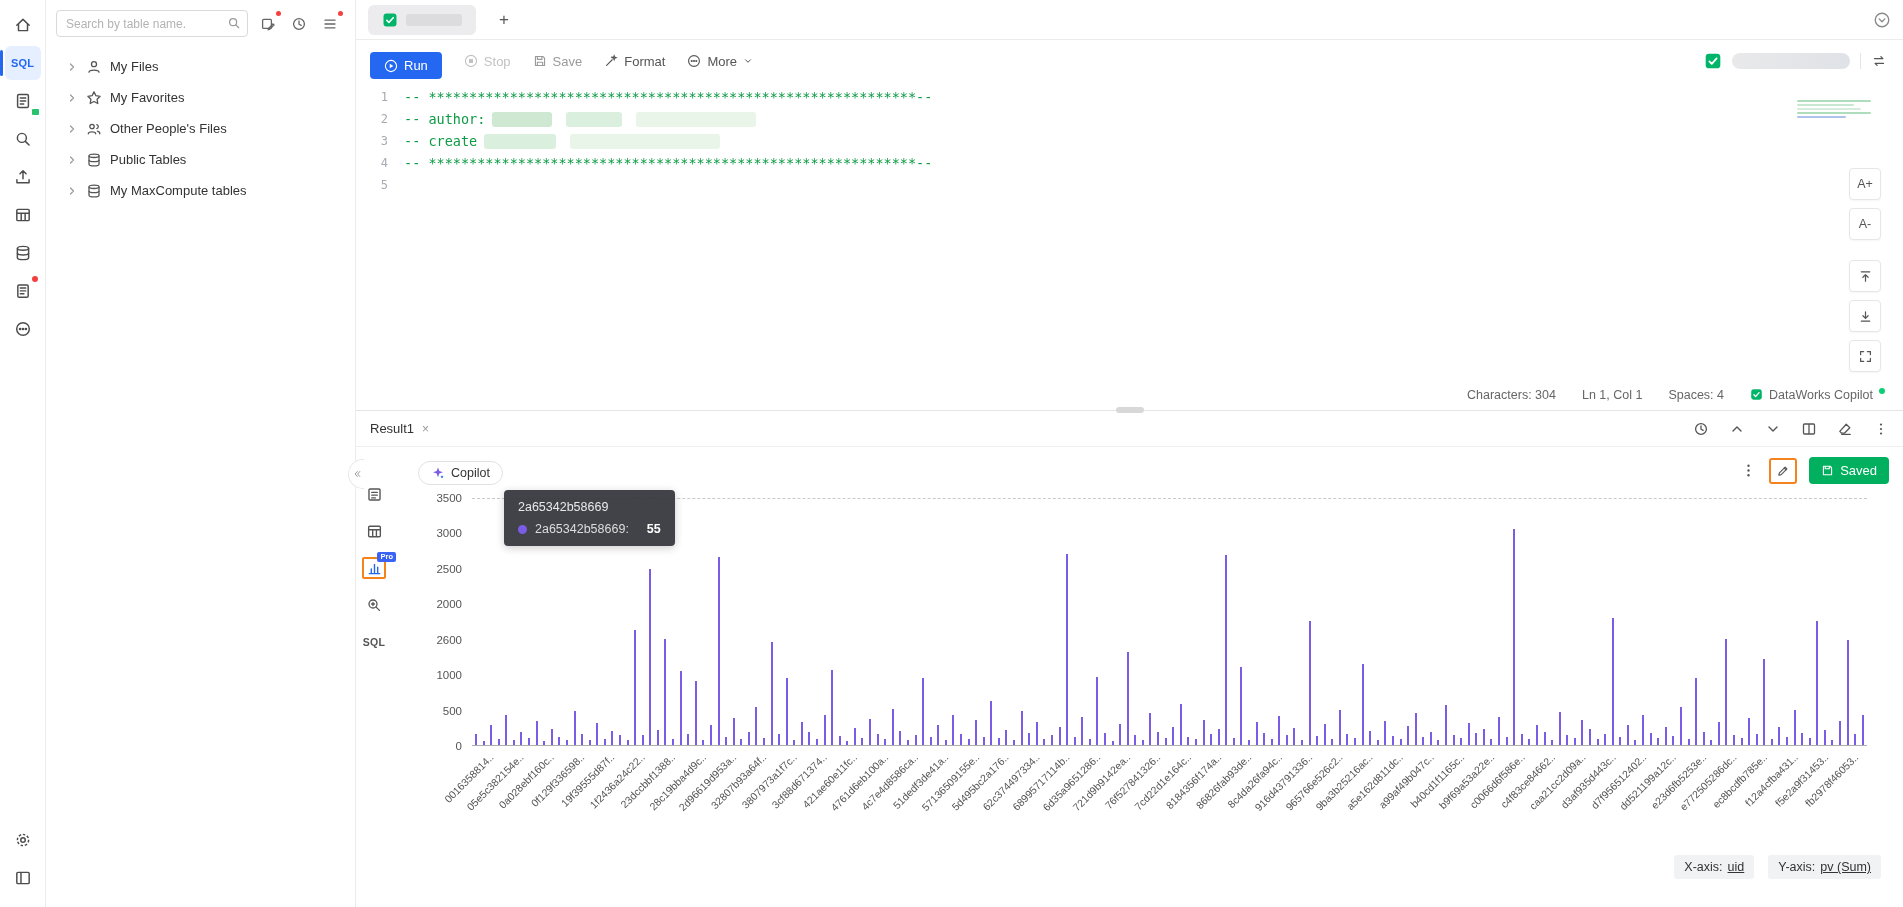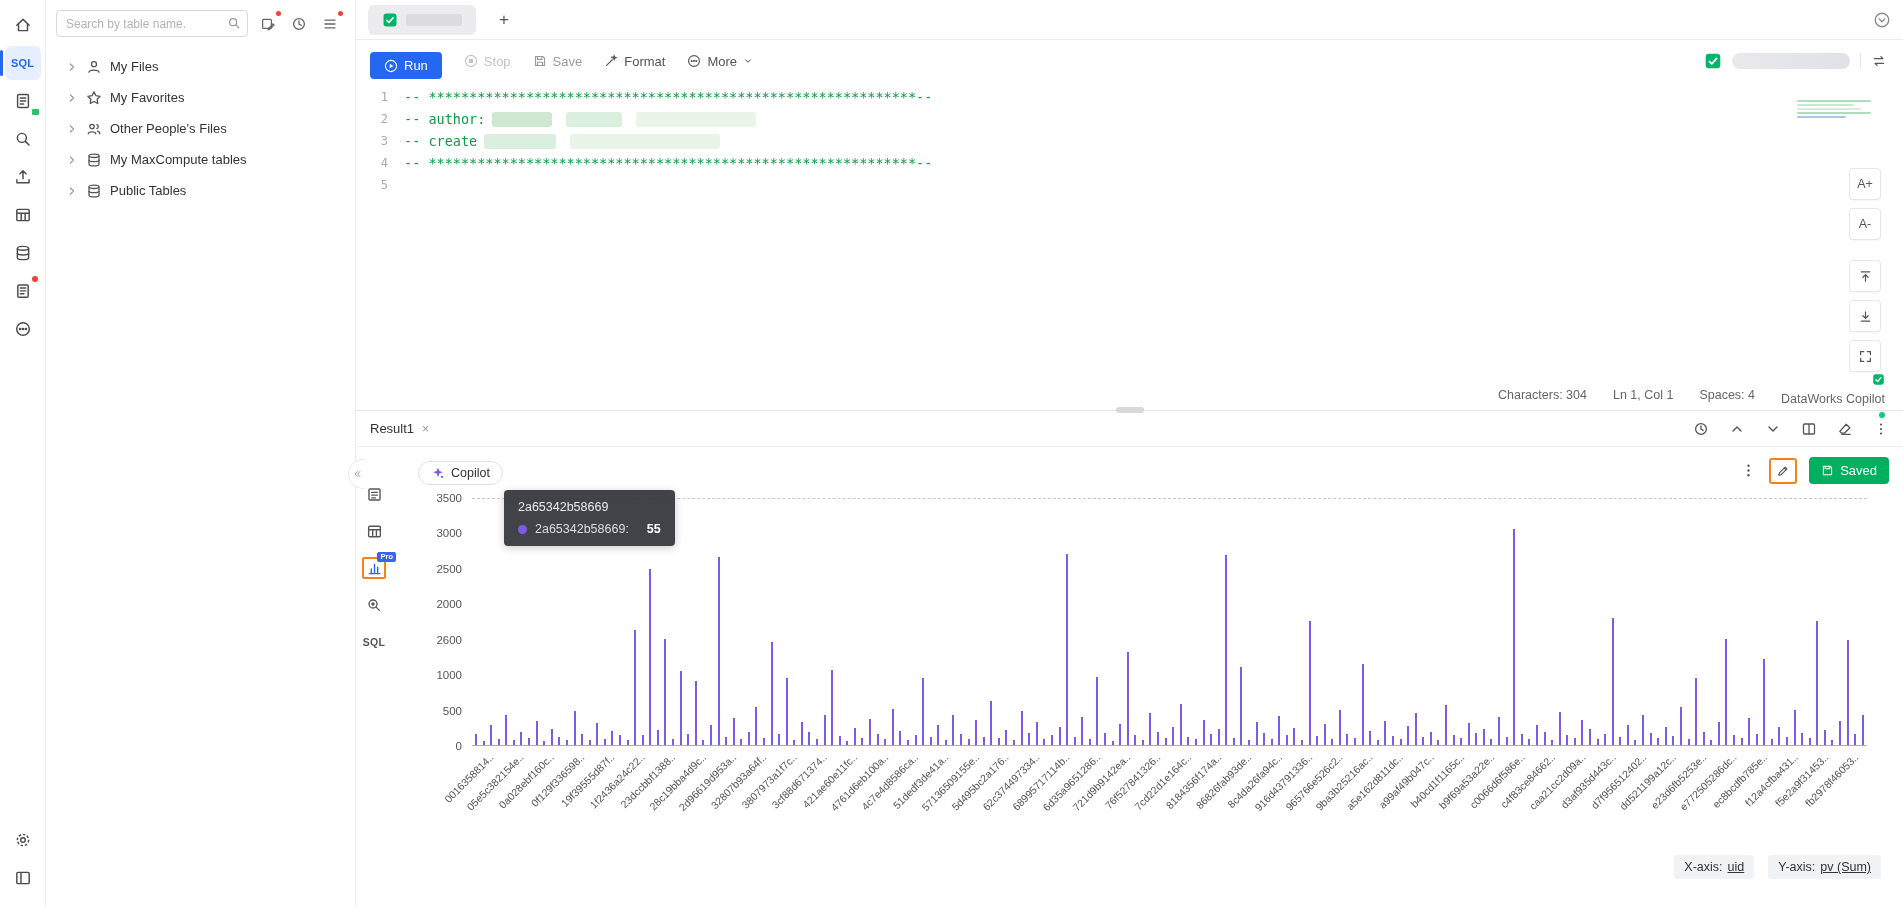--- a/index.html
+++ b/index.html
@@ -60,21 +60,21 @@
   .gutter { width:48px; flex:0 0 48px; text-align:right; padding-right:16px; color:#a6abb3; font-size:12px; }
   .tk-cm { color:#0d9b44; } .tk-kw { color:#1414d6; } .tk-str { color:#c02020; } .tk-pl { color:#333; }
   .minimap { position:absolute; top:18px; right:24px; width:82px; height:22px; opacity:.85; }
   .minimap i { display:block; height:2px; margin-bottom:2px; border-radius:1px; }
   .mm1 { background:#9fd8ae; width:90%; } .mm2 { background:#bfe3c8; width:70%; } .mm3 { background:#cfe9d6; width:78%; } .mm5 { background:#9fb9e8; width:60%; }
   .editor-tools { position:absolute; top:86px; right:22px; display:flex; flex-direction:column; gap:8px; }
   .ed-btn { width:32px; height:32px; background:#fff; border:1px solid #e6e6e6; border-radius:4px; display:flex; align-items:center; justify-content:center; color:#555; font-size:12.5px; cursor:pointer; box-shadow:0 1px 2px rgba(0,0,0,.04); font-family:"Liberation Sans", sans-serif; }
   .gap-top { margin-top:12px; }
 
   .statusbar { height:30px; flex:0 0 30px; display:flex; align-items:center; justify-content:flex-end; gap:26px; padding-right:18px; font-size:12.5px; color:#666; }
-  .copilot-status { display:flex; align-items:flex-end; gap:6px; cursor:pointer;flex-direction:column; }
+  .copilot-status { display:flex; align-items:flex-start; gap:6px; cursor:pointer; }
   .green-dot { width:6px; height:6px; border-radius:50%; background:#0bce77; }
 
   
   .results { flex:1; border-top:1px solid #e4e4e4; display:flex; flex-direction:column; position:relative; }
   .divider-handle { position:absolute; top:-4px; left:50%; margin-left:-14px; width:28px; height:6px; border-radius:3px; background:#d8d8d8; cursor:row-resize; }
   .res-tabs { height:36px; flex:0 0 36px; border-bottom:1px solid #efefef; display:flex; align-items:center; padding:0 14px; }
   .res-tab { display:flex; align-items:center; gap:8px; font-size:13px; color:#333; cursor:pointer; }
   .res-tab .close-x { color:#9a9a9a; font-size:12px; cursor:pointer; }
   .res-tabs-right { margin-left:auto; display:flex; align-items:center; gap:20px; color:#555; }
   .rt-btn { background:none; border:none; color:#555; cursor:pointer; display:flex; }
@@ -256,32 +256,32 @@
         </div>
         <div class="tree-row">
           <svg class="chev" width="12" height="12" viewBox="0 0 16 16" fill="none" stroke="currentColor" stroke-width="1.6" stroke-linecap="round" stroke-linejoin="round">
             <path d="M6 4l4 4-4 4"></path>
           </svg>
           <svg class="t-ico" width="16" height="16" viewBox="0 0 16 16" fill="none" stroke="currentColor" stroke-width="1.3">
             <ellipse cx="8" cy="3.8" rx="5" ry="1.7"></ellipse>
             <path d="M3 3.8v8.4c0 .9 2.2 1.7 5 1.7s5-.8 5-1.7V3.8"></path>
             <path d="M3 8c0 .9 2.2 1.7 5 1.7S13 8.9 13 8"></path>
           </svg>
-          <span>My MaxCompute tables</span>
+          <span>Public Tables</span>
         </div>
         <div class="tree-row">
           <svg class="chev" width="12" height="12" viewBox="0 0 16 16" fill="none" stroke="currentColor" stroke-width="1.6" stroke-linecap="round" stroke-linejoin="round">
             <path d="M6 4l4 4-4 4"></path>
           </svg>
           <svg class="t-ico" width="16" height="16" viewBox="0 0 16 16" fill="none" stroke="currentColor" stroke-width="1.3">
             <ellipse cx="8" cy="3.8" rx="5" ry="1.7"></ellipse>
             <path d="M3 3.8v8.4c0 .9 2.2 1.7 5 1.7s5-.8 5-1.7V3.8"></path>
             <path d="M3 8c0 .9 2.2 1.7 5 1.7S13 8.9 13 8"></path>
           </svg>
-          <span>Public Tables</span>
+          <span>My MaxCompute tables</span>
         </div>
       </div>
   </aside>
 
   <main class="main">
 
     <div class="tabbar">
       <div class="tab">
         <svg width="16" height="16" viewBox="0 0 16 16">
             <rect x="1.5" y="1.5" width="13" height="13" rx="3" fill="#00b56a"></rect>

